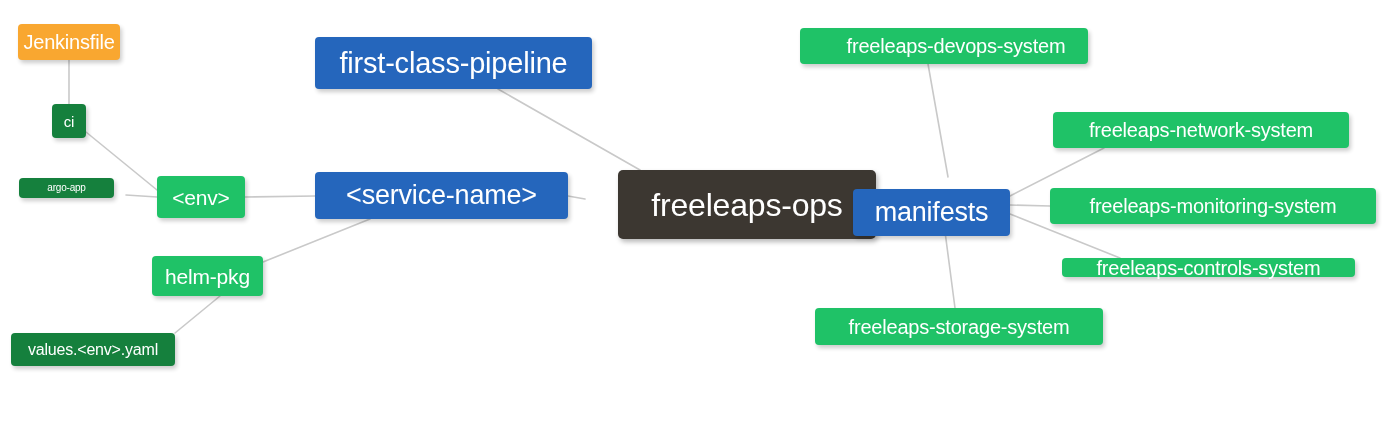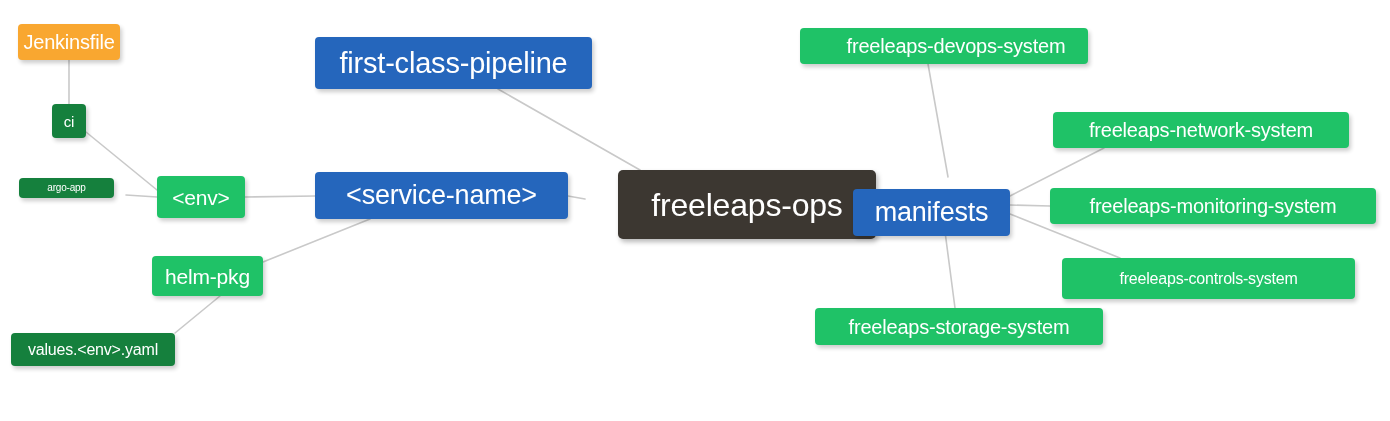--- a/index.html
+++ b/index.html
@@ -77,16 +77,16 @@
       <div class="node green" style="left: 157px; top: 176px; width: 88px; height: 42px; font-size: 21px;">&lt;env&gt;</div>
       <div class="node green" style="left: 152px; top: 256px; width: 111px; height: 40px; font-size: 21px;">helm-pkg</div>
       <div class="node red" style="left: 11px; top: 333px; width: 164px; height: 33px; font-size: 16px;">values.&lt;env&gt;.yaml</div>
       <div class="node blue" style="left: 315px; top: 37px; width: 277px; height: 52px; font-size: 29px;">first-class-pipeline</div>
       <div class="node blue" style="left: 315px; top: 172px; width: 253px; height: 47px; font-size: 27px;">&lt;service-name&gt;</div>
       <div class="node root" style="left: 585px; top: 170px; width: 258px; height: 69px; font-size: 32px; margin-left: 33px;">freeleaps-ops</div>
       <div class="node blue" style="left: 853px; top: 177px; width: 157px; height: 47px; font-size: 27px; margin-top: 12px;">manifests</div>
       <div class="node green" style="left: 800px; top: 28px; width: 288px; height: 36px; font-size: 20px; padding-left: 24px;">freeleaps-devops-system</div>
       <div class="node green" style="left: 1053px; top: 112px; width: 296px; height: 36px; font-size: 20px;">freeleaps-network-system</div>
       <div class="node green" style="left: 1050px; top: 188px; width: 326px; height: 36px; font-size: 20px;">freeleaps-monitoring-system</div>
-      <div class="node green" style="left: 1062px; top: 258px; width: 293px; height: 41px; font-size: 16px;">freeleaps-controls-system</div>
+      <div class="node green" style="left: 1062px; top: 258px; width: 293px; height: 19px; font-size: 20px;">freeleaps-controls-system</div>
       <div class="node green" style="left: 815px; top: 308px; width: 288px; height: 37px; font-size: 20px;">freeleaps-storage-system</div>
     </div>
 </div>
 
 </body></html>

